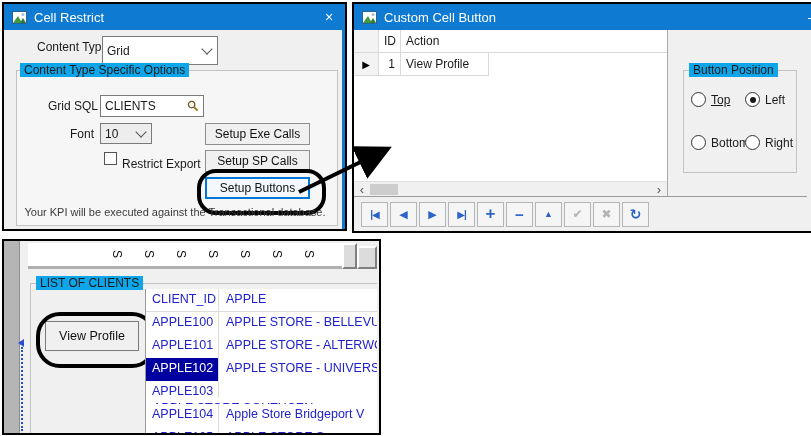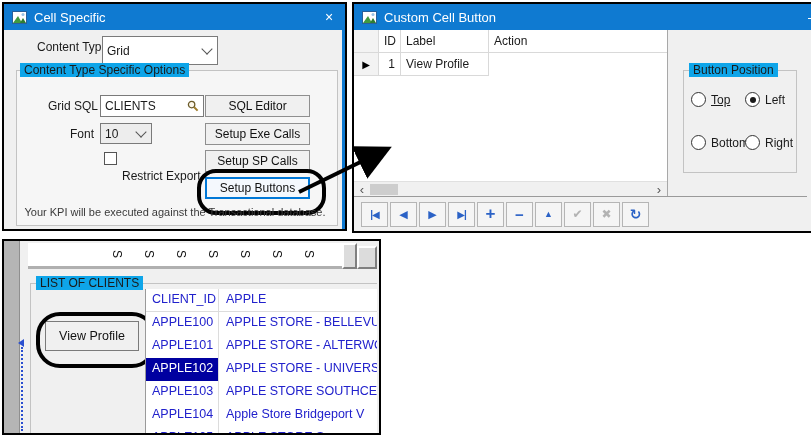--- a/index.html
+++ b/index.html
@@ -47,21 +47,21 @@
   <div class="piece" style="left:2px;top:2px;width:345px;height:229px;">
     <div class="titlebar">
       <span class="ticon">
         <svg width="15" height="13" viewBox="0 0 15 13">
             <rect x="0.5" y="0.5" width="14" height="12" fill="#fff" stroke="#2a6099"></rect>
             <polygon points="1,12 6,5 10,12" fill="#3f9a3f"></polygon>
             <polygon points="8,12 11,7 14,12" fill="#2e7d32"></polygon>
             <circle cx="11" cy="3.5" r="1.5" fill="#9bc3e6"></circle>
           </svg>
       </span>
-      <span>Cell Specific</span>
+      <span>Cell Restrict</span>
       <span style="margin-left:auto" class="winbtn">×</span>
     </div>
     <div class="body" style="height:199px;border-right:3px solid #0f7ad1;">
 
       <span class="lbl" style="left:33px;top:10px;">Content Type</span>
       <div class="field" style="left:98px;top:6px;width:116px;height:29px;">
         <span>Grid</span>
         <span class="chev"></span>
       </div>
 
@@ -71,31 +71,30 @@
       <span class="lbl" style="left:44px;top:69px;">Grid SQL</span>
       <div class="field" style="left:96px;top:65px;width:104px;height:22px;">
         <span>CLIENTS</span>
         <span style="margin-left:auto;display:flex;">
           <svg width="12" height="12" viewBox="0 0 12 12">
               <circle cx="4.6" cy="4.6" r="3.2" fill="#fdf8ec" stroke="#6b5b2a" stroke-width="1.3"></circle>
               <line x1="7.2" y1="7.2" x2="10.6" y2="10.6" stroke="#a07d2a" stroke-width="2"></line>
             </svg>
         </span>
       </div>
-      <div class="btn" style="left:201px;top:65px;width:105px;height:22px;">SQL Editor</div>
 
       <span class="lbl" style="left:66px;top:97px;">Font</span>
       <div class="field" style="left:96px;top:93px;width:52px;height:21px;background:#ededed;">
         <span>10</span>
         <span class="chev"></span>
       </div>
       <div class="btn" style="left:201px;top:93px;width:105px;height:22px;">Setup Exe Calls</div>
 
       <span style="position:absolute;left:100px;top:122px;width:13px;height:13px;background:#fff;border:1px solid #555;box-sizing:border-box;"></span>
-      <span class="lbl" style="left:118px;top:139px;">Restrict Export</span>
+      <span class="lbl" style="left:118px;top:127px;">Restrict Export</span>
       <div class="btn" style="left:201px;top:120px;width:105px;height:22px;">Setup SP Calls</div>
 
       <div class="btn" style="left:201px;top:147px;width:105px;height:22px;border:2px solid #0078d7;background:#f4f8fd;">Setup Buttons</div>
       <div class="oval" style="left:193px;top:139px;width:121px;height:38px;border-radius:19px;"></div>
 
       <div class="lbl" style="left:8px;top:176px;width:326px;text-align:center;font-size:11px;color:#3a3a3a;">Your KPI will be executed against the Transactional database.</div>
     </div>
   </div>
 
   <div class="piece" style="left:352px;top:2px;width:542px;height:231px;">
@@ -113,21 +112,20 @@
       <span class="winbtn">□</span>
       <span class="winbtn">×</span>
     </div>
     <div class="body" style="height:201px;border-radius:18px;">
 
       <div style="position:absolute;left:0;top:0;width:314px;height:166px;background:#fff;border-right:1px solid #a8a8a8;box-sizing:border-box;">
 
         <div style="display:flex;height:23px;">
           <div class="ccb-cell" style="width:25px;background:#f3f3f3;"></div>
           <div class="ccb-cell" style="width:22px;">ID</div>
-          <div class="ccb-cell" style="width:88px;">Label</div>
           <div class="ccb-cell" style="flex:1;border-right:none;">Action</div>
         </div>
 
         <div style="display:flex;height:23px;">
           <div class="ccb-cell" style="width:25px;background:#f3f3f3;justify-content:center;font-size:10px;color:#000;">▶</div>
           <div class="ccb-cell" style="width:22px;justify-content:flex-end;">1</div>
           <div class="ccb-cell" style="width:88px;">View Profile</div>
         </div>
 
         <div style="position:absolute;left:0;bottom:0;width:313px;height:15px;background:#f0f0f0;border-top:1px solid #e0e0e0;display:flex;align-items:center;box-sizing:border-box;">
@@ -210,21 +208,21 @@
         <div class="cgrid-c2">APPLE STORE - BELLEVUE</div>
       </div>
       <div class="cgrid-row" style="left:0;top:46px;">
         <div class="cgrid-c1">APPLE101</div>
         <div class="cgrid-c2">APPLE STORE - ALTERWO</div>
       </div>
       <div class="cgrid-row" style="left:0;top:69px;">
         <div class="cgrid-c1" style="background:#0000a0;color:#fff;">APPLE102</div>
         <div class="cgrid-c2">APPLE STORE - UNIVERSIT</div>
       </div>
-      <div class="cgrid-row" style="left:0;top:92px;">
+      <div class="cgrid-row" style="left:0;top:92px;flex-direction:column;">
         <div class="cgrid-c1">APPLE103</div>
         <div class="cgrid-c2">APPLE STORE SOUTHCEN</div>
       </div>
       <div class="cgrid-row" style="left:0;top:115px;">
         <div class="cgrid-c1">APPLE104</div>
         <div class="cgrid-c2">Apple Store Bridgeport V</div>
       </div>
       <div class="cgrid-row" style="left:0;top:138px;height:6px;">
         <div class="cgrid-c1">APPLE105</div>
         <div class="cgrid-c2">APPLE STORE S</div>

